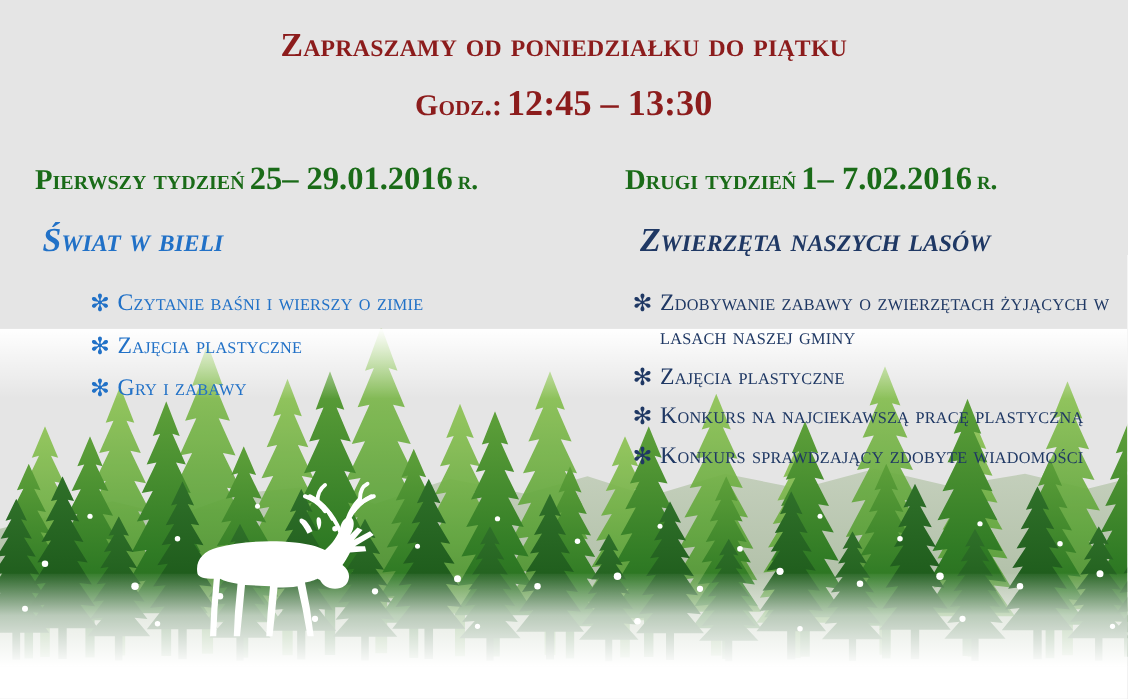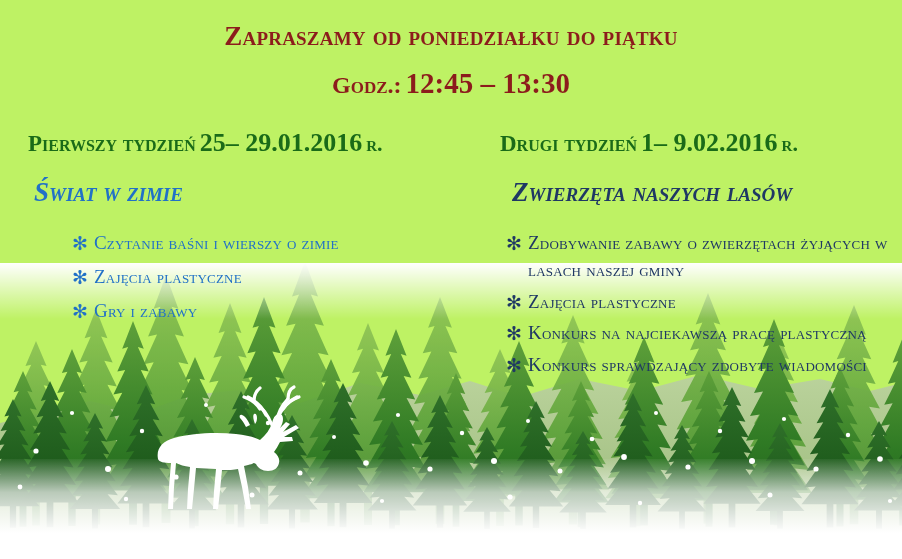--- a/index.html
+++ b/index.html
@@ -4,21 +4,21 @@
 <style>
   html, body {
     margin: 0;
     padding: 0;
     background: #ffffff;
   }
   #poster {
     position: relative;
     width: 902px;
     height: 533px;
-    background: #bef264;
+    background: #e5e5e5;
     overflow: hidden;
     font-family: "Liberation Serif", "DejaVu Serif", serif;
   }
 
   
   #forest {
     position: absolute;
     left: 0;
     bottom: 0;
     width: 902px;
@@ -335,42 +335,42 @@
       <span class="val">12:45 – 13:30</span>
     </div>
 
     <div class="column left">
       <div class="week-title">
         <span class="wlabel">Pierwszy tydzień</span>
         <span class="wdate">25– 29.01.2016</span>
         <span class="wsuffix">r.</span>
       </div>
 
-      <div class="theme">Świat w zimie</div>
+      <div class="theme">Świat w bieli</div>
 
       <ul class="items">
         <li>
           <span class="star">✻</span>
           <span>Czytanie baśni i wierszy o zimie</span>
         </li>
         <li>
           <span class="star">✻</span>
           <span>Zajęcia plastyczne</span>
         </li>
         <li>
           <span class="star">✻</span>
           <span>Gry i zabawy</span>
         </li>
       </ul>
     </div>
 
     <div class="column right">
       <div class="week-title">
         <span class="wlabel">Drugi tydzień</span>
-        <span class="wdate">1– 9.02.2016</span>
+        <span class="wdate">1– 7.02.2016</span>
         <span class="wsuffix">r.</span>
       </div>
 
       <div class="theme">Zwierzęta naszych lasów</div>
 
       <ul class="items">
         <li>
           <span class="star">✻</span>
           <span>Zdobywanie zabawy o zwierzętach żyjących w lasach naszej gminy</span>
         </li>

